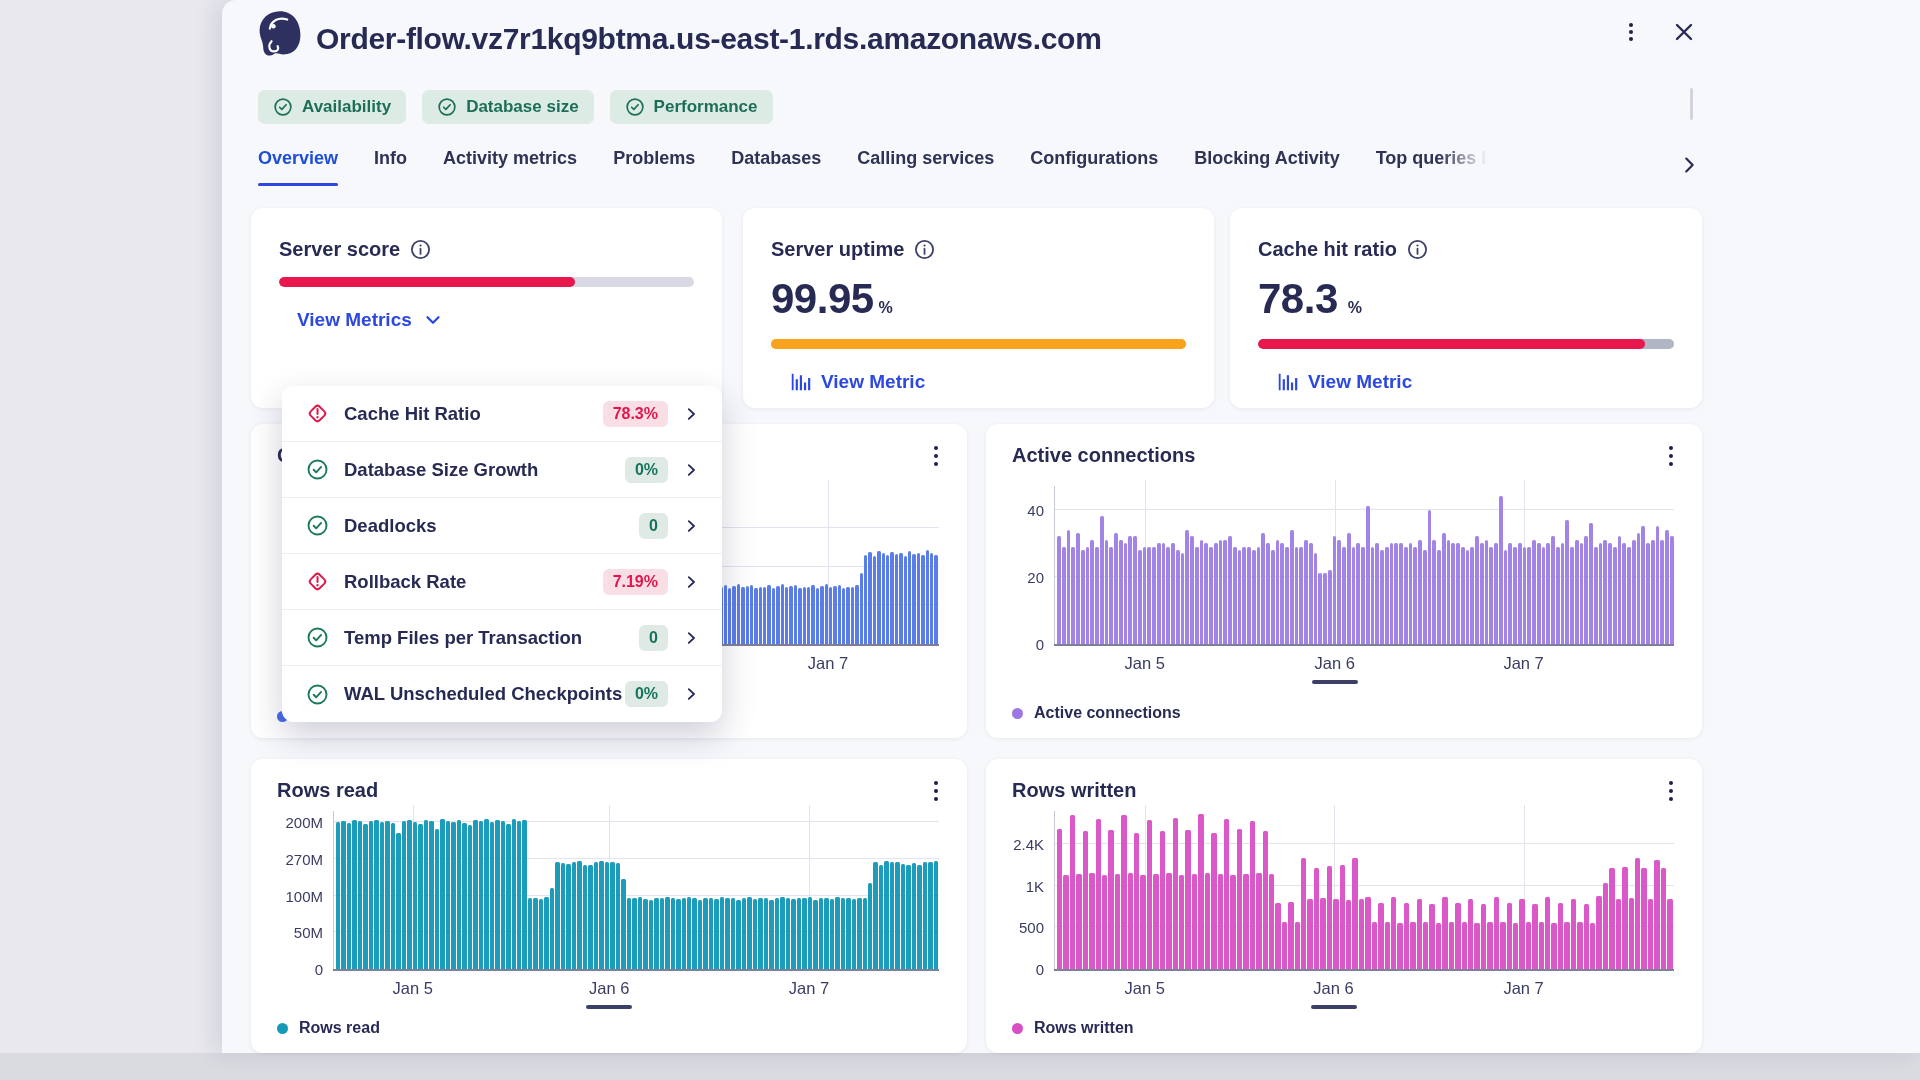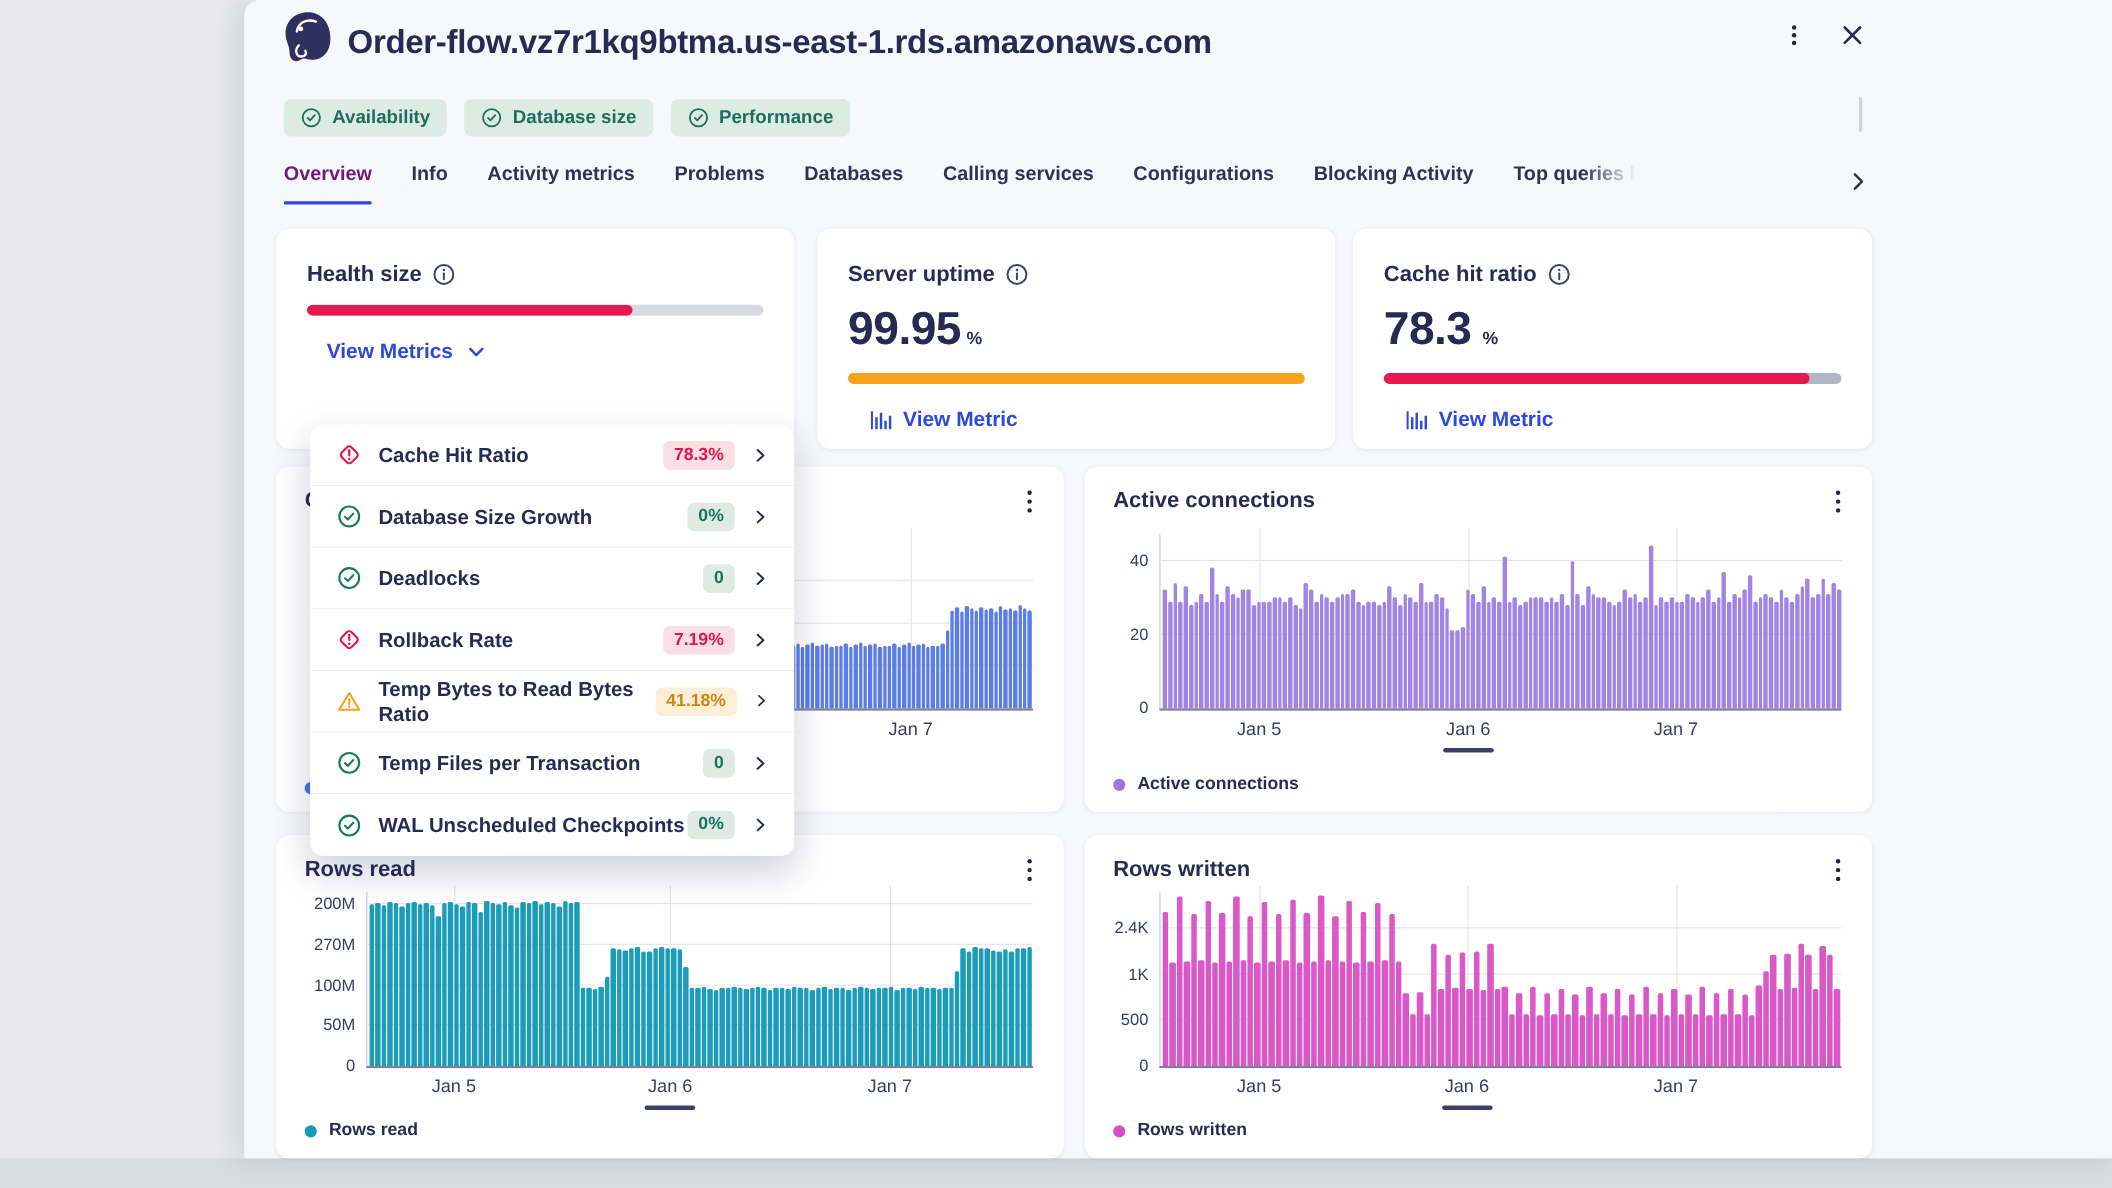--- a/index.html
+++ b/index.html
@@ -19,21 +19,21 @@
 
   
   .badges { position:absolute; left:36px; top:90px; display:flex; gap:16px; }
   .badge { display:flex; align-items:center; gap:9px; background:#dcebe4; border-radius:7px; padding:7px 15px;
            font-size:17px; font-weight:700; color:#1c6e58; }
   .badge svg { width:20px; height:20px; }
 
   
   .tabs { position:absolute; left:36px; top:148px; display:flex; gap:36px; width:1408px; overflow:hidden; height:44px; }
   .tab { font-size:18px; font-weight:600; color:#2e3254; white-space:nowrap; padding-bottom:14px; cursor:pointer; position:relative; }
-  .tab.active { color:#701a75; }
+  .tab.active { color:#1d4ed8; }
   .tab.active:after { content:""; position:absolute; left:0; right:0; bottom:6px; height:3px; background:#2c48e0; border-radius:2px; }
   .tab.fade { -webkit-mask-image:linear-gradient(90deg,#000 55%,transparent 96%); mask-image:linear-gradient(90deg,#000 55%,transparent 96%); }
   .tabs-next { position:absolute; left:1452px; top:150px; width:30px; height:30px; display:flex; align-items:center; justify-content:center; cursor:pointer; }
 
   
   .card { position:absolute; background:#fff; border-radius:12px; box-shadow:0 1px 4px rgba(30,30,70,.07); }
   .s-card { top:208px; height:200px; width:471px; padding:30px 28px; }
   #scard0 { left:29px; } #scard1 { left:521px; } #scard2 { left:1008px; width:472px; }
   .s-title { display:flex; align-items:center; gap:10px; font-size:20px; font-weight:700; color:#272b54; }
   .s-title svg { width:21px; height:21px; }
@@ -146,21 +146,21 @@
       <div class="tab fade">Top queries b</div>
     </div>
   <div class="tabs-next">
     <svg width="22" height="22" viewBox="0 0 24 24">
         <path d="M9 5l7 7-7 7" fill="none" stroke="#272b54" stroke-width="2.4" stroke-linecap="round" stroke-linejoin="round"></path>
       </svg>
   </div>
 
   <div class="card s-card" id="scard0">
     <div class="s-title">
-      <span>Health size</span>
+      <span>Server score</span>
       <svg viewBox="0 0 20 20">
           <circle cx="10" cy="10" r="8.2" fill="none" stroke="#3d4168" stroke-width="1.7"></circle>
           <circle cx="10" cy="6.2" r="1.05" fill="#3d4168"></circle>
           <path d="M10 9.2v5" stroke="#3d4168" stroke-width="1.7" stroke-linecap="round"></path>
         </svg>
     </div>
     <div class="s-bar" style="background: rgb(216, 217, 226);">
         <div class="fill" style="width: 71.4%; background: rgb(232, 23, 78);"></div>
       </div>
     <div class="s-action">
@@ -858,46 +858,34 @@
             <circle cx="12" cy="15.9" r="1.2" fill="#e0174c"></circle>
           </svg></span>
         <span class="dd-label">Rollback Rate</span>
         <span class="pill err">7.19%</span>
         <span class="dd-chev"><svg viewBox="0 0 24 24">
             <path d="M9 5.5l7 6.5-7 6.5" fill="none" stroke="#272b54" stroke-width="2.4" stroke-linecap="round" stroke-linejoin="round"></path>
           </svg></span>
       </div>
       <div class="dd-row">
         <span class="ic"><svg viewBox="0 0 24 24">
-            <path d="M12 4.2L21.6 20H2.4z" fill="none" stroke="#f2a31c" stroke-width="2" stroke-linejoin="round"></path>
-            <path d="M12 10.2v4.4" stroke="#f2a31c" stroke-width="2" stroke-linecap="round"></path>
-            <circle cx="12" cy="17.2" r="1.1" fill="#f2a31c"></circle>
-          </svg></span>
-        <span class="dd-label">Temp Bytes to Read Bytes Ratio</span>
-        <span class="pill warn">41.18%</span>
+            <circle cx="12" cy="12" r="9.4" fill="none" stroke="#1b7a5e" stroke-width="2"></circle>
+            <path d="M8 12.3l2.6 2.6 5.2-5.6" fill="none" stroke="#1b7a5e" stroke-width="2" stroke-linecap="round" stroke-linejoin="round"></path>
+          </svg></span>
+        <span class="dd-label">Temp Files per Transaction</span>
+        <span class="pill ok">0</span>
         <span class="dd-chev"><svg viewBox="0 0 24 24">
             <path d="M9 5.5l7 6.5-7 6.5" fill="none" stroke="#272b54" stroke-width="2.4" stroke-linecap="round" stroke-linejoin="round"></path>
           </svg></span>
       </div>
       <div class="dd-row">
         <span class="ic"><svg viewBox="0 0 24 24">
             <circle cx="12" cy="12" r="9.4" fill="none" stroke="#1b7a5e" stroke-width="2"></circle>
             <path d="M8 12.3l2.6 2.6 5.2-5.6" fill="none" stroke="#1b7a5e" stroke-width="2" stroke-linecap="round" stroke-linejoin="round"></path>
           </svg></span>
-        <span class="dd-label">Temp Files per Transaction</span>
-        <span class="pill ok">0</span>
-        <span class="dd-chev"><svg viewBox="0 0 24 24">
-            <path d="M9 5.5l7 6.5-7 6.5" fill="none" stroke="#272b54" stroke-width="2.4" stroke-linecap="round" stroke-linejoin="round"></path>
-          </svg></span>
-      </div>
-      <div class="dd-row">
-        <span class="ic"><svg viewBox="0 0 24 24">
-            <circle cx="12" cy="12" r="9.4" fill="none" stroke="#1b7a5e" stroke-width="2"></circle>
-            <path d="M8 12.3l2.6 2.6 5.2-5.6" fill="none" stroke="#1b7a5e" stroke-width="2" stroke-linecap="round" stroke-linejoin="round"></path>
-          </svg></span>
         <span class="dd-label">WAL Unscheduled Checkpoints</span>
         <span class="pill ok">0%</span>
         <span class="dd-chev"><svg viewBox="0 0 24 24">
             <path d="M9 5.5l7 6.5-7 6.5" fill="none" stroke="#272b54" stroke-width="2.4" stroke-linecap="round" stroke-linejoin="round"></path>
           </svg></span>
       </div>
     </div>
 
 </div>
 

